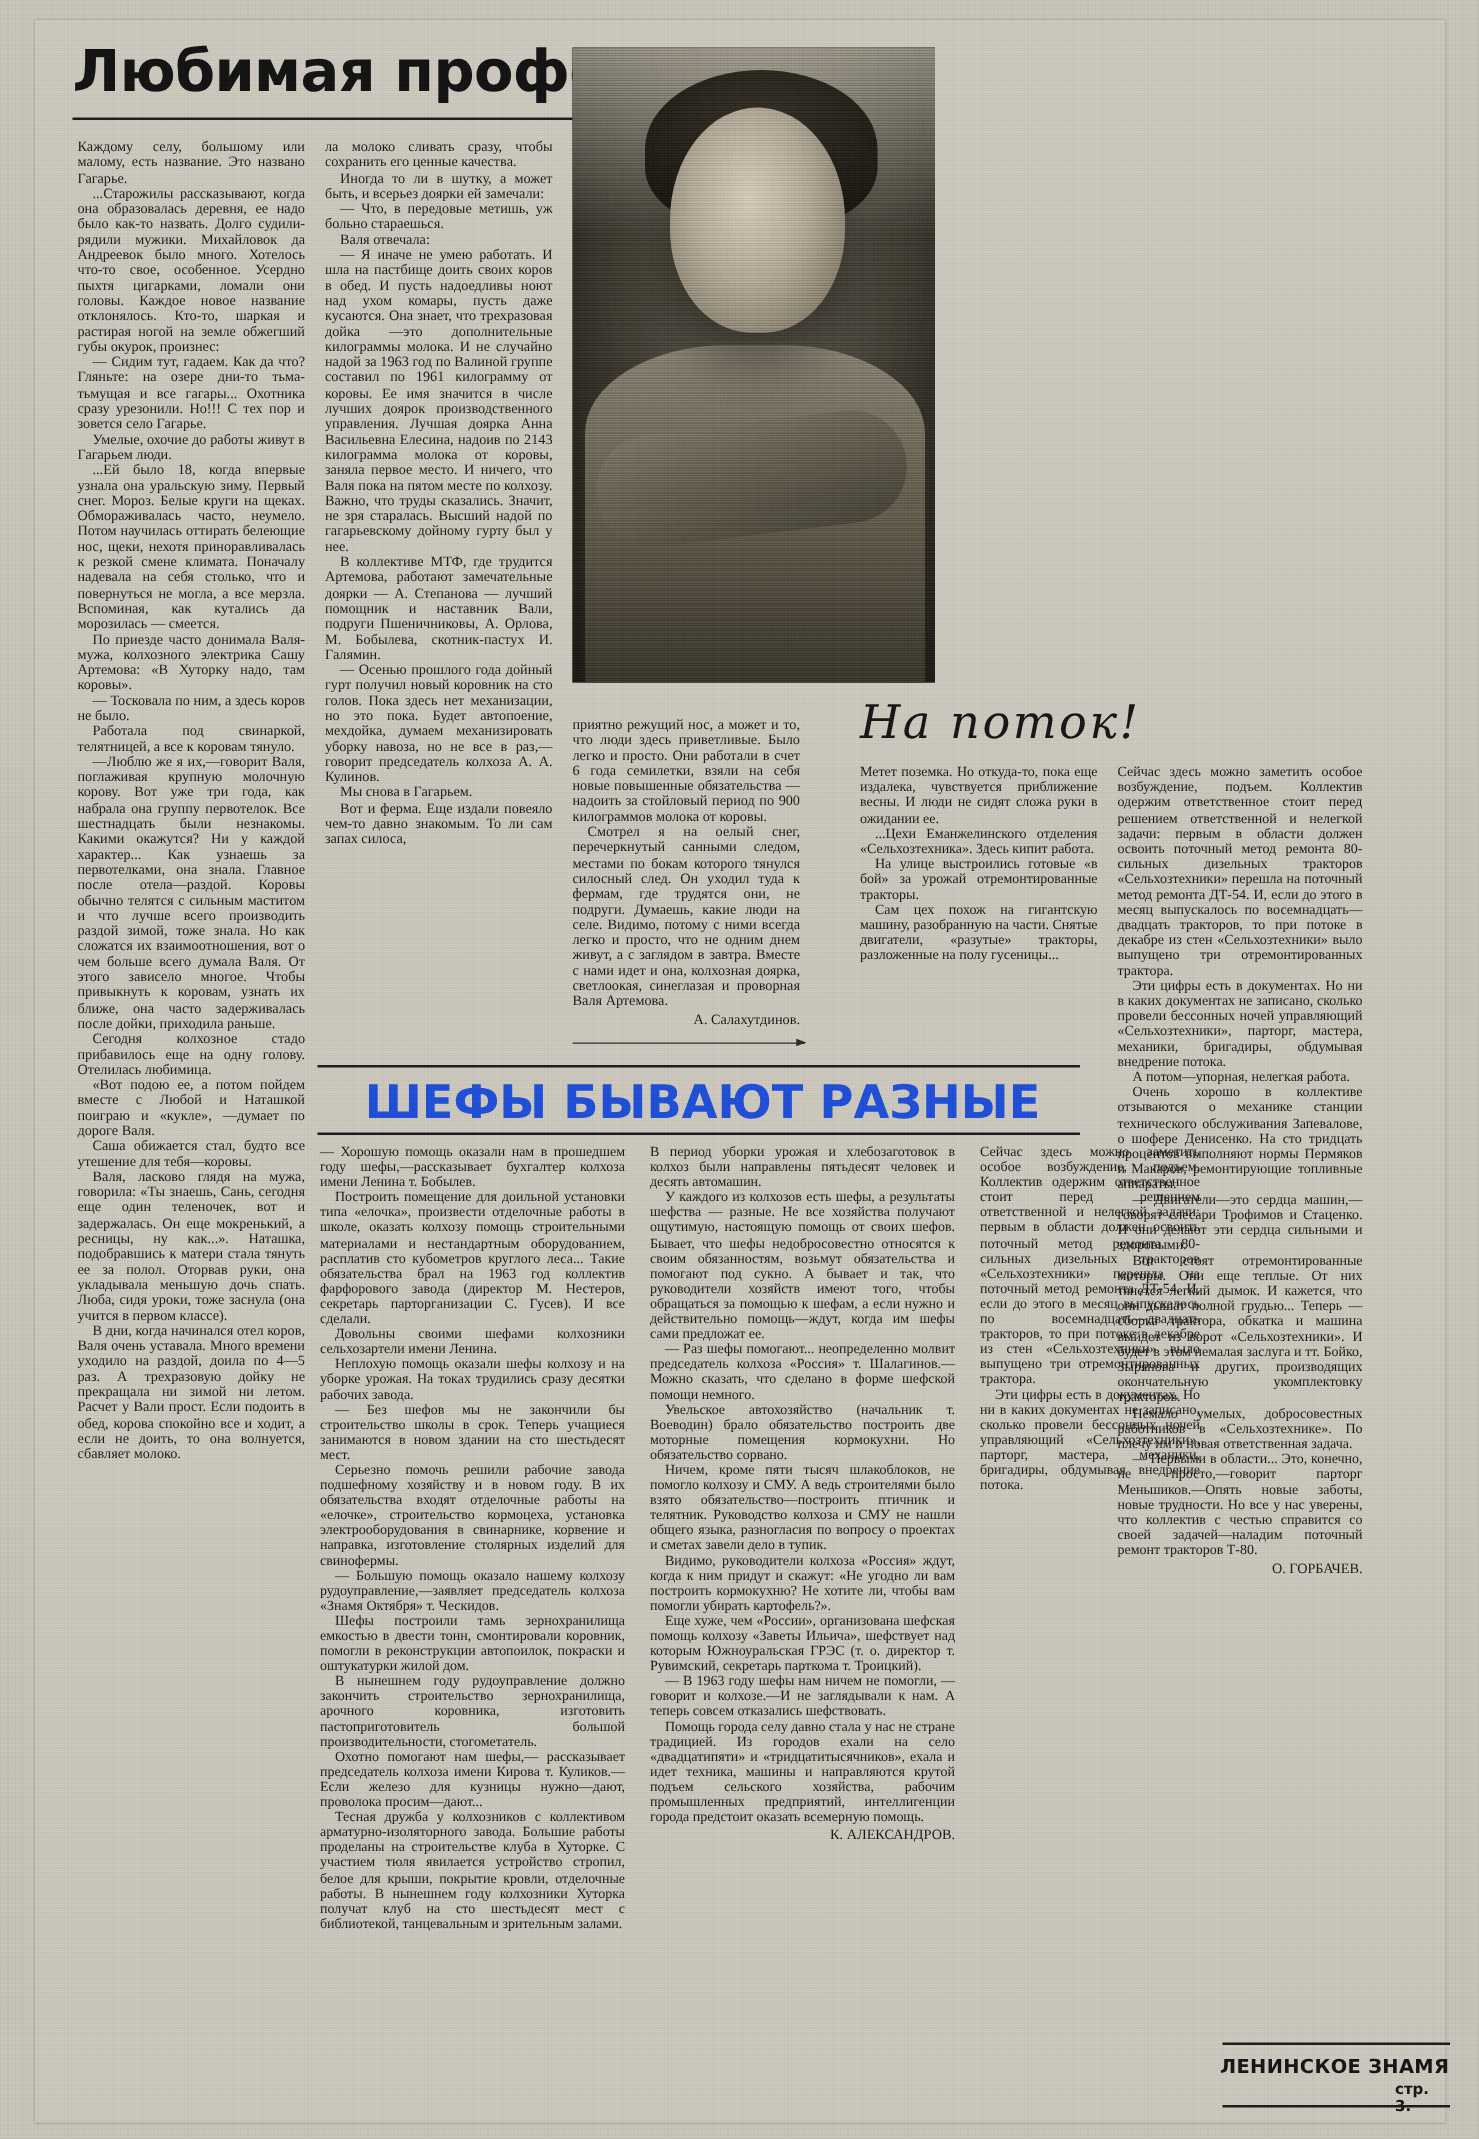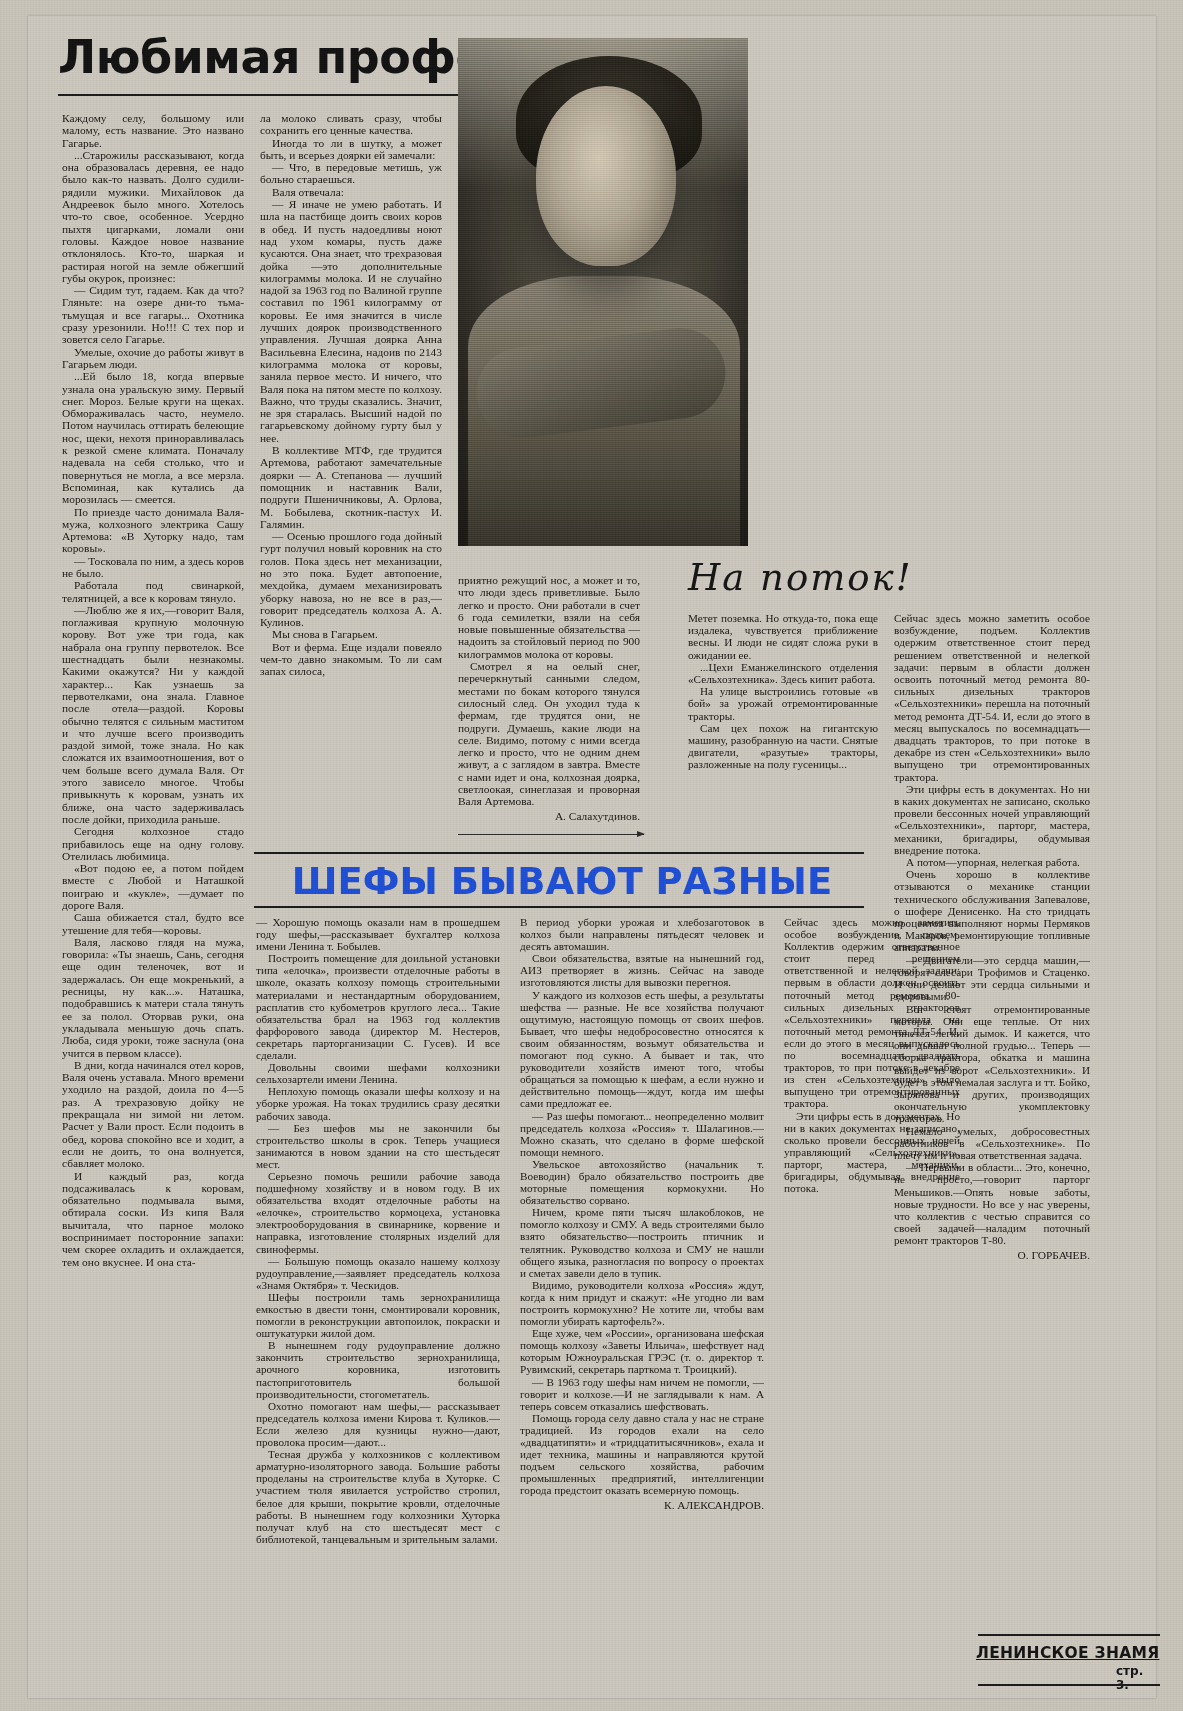--- a/index.html
+++ b/index.html
@@ -219,21 +219,20 @@
   .masthead {
     position: absolute;
     left: 948px;
     top: 1628px;
     width: 190px;
     font-family: "DejaVu Sans", sans-serif;
     font-weight: 700;
     font-size: 15.5px;
     letter-spacing: .3px;
     color: #131313;
-    text-decoration: underline;
   }
   .pagenum {
     position: absolute;
     left: 1088px;
     top: 1648px;
     font-family: "DejaVu Sans", sans-serif;
     font-weight: 700;
     font-size: 12px;
     color: #131313;
   }
@@ -272,21 +271,20 @@
       <p>...Ей было 18, когда впервые узнала она уральскую зиму. Первый снег. Мороз. Белые круги на щеках. Обмораживалась часто, неумело. Потом научилась оттирать белеющие нос, щеки, нехотя приноравливалась к резкой смене климата. Поначалу надевала на себя столько, что и повернуться не могла, а все мерзла. Вспоминая, как кутались да морозилась — смеется.</p>
       <p>По приезде часто донимала Валя-мужа, колхозного электрика Сашу Артемова: «В Хуторку надо, там коровы».</p>
       <p>— Тосковала по ним, а здесь коров не было.</p>
       <p>Работала под свинаркой, телятницей, а все к коровам тянуло.</p>
       <p>—Люблю же я их,—говорит Валя, поглаживая крупную молочную корову. Вот уже три года, как набрала она группу первотелок. Все шестнадцать были незнакомы. Какими окажутся? Ни у каждой характер... Как узнаешь за первотелками, она знала. Главное после отела—раздой. Коровы обычно телятся с сильным маститом и что лучше всего производить раздой зимой, тоже знала. Но как сложатся их взаимоотношения, вот о чем больше всего думала Валя. От этого зависело многое. Чтобы привыкнуть к коровам, узнать их ближе, она часто задерживалась после дойки, приходила раньше.</p>
       <p>Сегодня колхозное стадо прибавилось еще на одну голову. Отелилась любимица.</p>
       <p>«Вот подою ее, а потом пойдем вместе с Любой и Наташкой поиграю и «кукле», —думает по дороге Валя.</p>
       <p>Саша обижается стал, будто все утешение для тебя—коровы.</p>
       <p>Валя, ласково глядя на мужа, говорила: «Ты знаешь, Сань, сегодня еще один теленочек, вот и задержалась. Он еще мокренький, а ресницы, ну как...». Наташка, подобравшись к матери стала тянуть ее за полол. Оторвав руки, она укладывала меньшую дочь спать. Люба, сидя уроки, тоже заснула (она учится в первом классе).</p>
       <p>В дни, когда начинался отел коров, Валя очень уставала. Много времени уходило на раздой, доила по 4—5 раз. А трехразовую дойку не прекращала ни зимой ни летом. Расчет у Вали прост. Если подоить в обед, корова спокойно все и ходит, а если не доить, то она волнуется, сбавляет молоко.</p>
-      <p>И каждый раз, когда подсаживалась к коровам, обязательно подмывала вымя, обтирала соски. Из кипя Валя вычитала, что парное молоко воспринимает посторонние запахи: чем скорее охладить и охлаждается, тем оно вкуснее. И она ста-</p>
     </div>
 
     <div class="col" id="top-col-2">
       <p class="nodent">ла молоко сливать сразу, чтобы сохранить его ценные качества.</p>
       <p>Иногда то ли в шутку, а может быть, и всерьез доярки ей замечали:</p>
       <p>— Что, в передовые метишь, уж больно стараешься.</p>
       <p>Валя отвечала:</p>
       <p>— Я иначе не умею работать. И шла на пастбище доить своих коров в обед. И пусть надоедливы ноют над ухом комары, пусть даже кусаются. Она знает, что трехразовая дойка —это дополнительные килограммы молока. И не случайно надой за 1963 год по Валиной группе составил по 1961 килограмму от коровы. Ее имя значится в числе лучших доярок производственного управления. Лучшая доярка Анна Васильевна Елесина, надоив по 2143 килограмма молока от коровы, заняла первое место. И ничего, что Валя пока на пятом месте по колхозу. Важно, что труды сказались. Значит, не зря старалась. Высший надой по гагарьевскому дойному гурту был у нее.</p>
       <p>В коллективе МТФ, где трудится Артемова, работают замечательные доярки — А. Степанова — лучший помощник и наставник Вали, подруги Пшеничниковы, А. Орлова, М. Бобылева, скотник-пастух И. Галямин.</p>
       <p>— Осенью прошлого года дойный гурт получил новый коровник на сто голов. Пока здесь нет механизации, но это пока. Будет автопоение, мехдойка, думаем механизировать уборку навоза, но не все в раз,— говорит председатель колхоза А. А. Кулинов.</p>
@@ -341,21 +339,20 @@
       <p>Серьезно помочь решили рабочие завода подшефному хозяйству и в новом году. В их обязательства входят отделочные работы на «елочке», строительство кормоцеха, установка электрооборудования в свинарнике, корвение и направка, изготовление столярных изделий для свинофермы.</p>
       <p>— Большую помощь оказало нашему колхозу рудоуправление,—заявляет председатель колхоза «Знамя Октября» т. Ческидов.</p>
       <p>Шефы построили тамь зернохранилища емкостью в двести тонн, смонтировали коровник, помогли в реконструкции автопоилок, покраски и оштукатурки жилой дом.</p>
       <p>В нынешнем году рудоуправление должно закончить строительство зернохранилища, арочного коровника, изготовить пастоприготовитель большой производительности, стогометатель.</p>
       <p>Охотно помогают нам шефы,— рассказывает председатель колхоза имени Кирова т. Куликов.—Если железо для кузницы нужно—дают, проволока просим—дают...</p>
       <p>Тесная дружба у колхозников с коллективом арматурно-изоляторного завода. Большие работы проделаны на строительстве клуба в Хуторке. С участием тюля явилается устройство стропил, белое для крыши, покрытие кровли, отделочные работы. В нынешнем году колхозники Хуторка получат клуб на сто шестьдесят мест с библиотекой, танцевальным и зрительным залами.</p>
     </div>
 
     <div class="col" id="b-col-3">
       <p class="nodent">В период уборки урожая и хлебозаготовок в колхоз были направлены пятьдесят человек и десять автомашин.</p>
-      <p>Свои обязательства, взятые на нынешний год, АИЗ претворяет в жизнь. Сейчас на заводе изготовляются листы для вывозки перегноя.</p>
       <p>У каждого из колхозов есть шефы, а результаты шефства — разные. Не все хозяйства получают ощутимую, настоящую помощь от своих шефов. Бывает, что шефы недобросовестно относятся к своим обязанностям, возьмут обязательства и помогают под сукно. А бывает и так, что руководители хозяйств имеют того, чтобы обращаться за помощью к шефам, а если нужно и действительно помощь—ждут, когда им шефы сами предложат ее.</p>
       <p>— Раз шефы помогают... неопределенно молвит председатель колхоза «Россия» т. Шалагинов.—Можно сказать, что сделано в форме шефской помощи немного.</p>
       <p>Увельское автохозяйство (начальник т. Воеводин) брало обязательство построить две моторные помещения кормокухни. Но обязательство сорвано.</p>
       <p>Ничем, кроме пяти тысяч шлакоблоков, не помогло колхозу и СМУ. А ведь строителями было взято обязательство—построить птичник и телятник. Руководство колхоза и СМУ не нашли общего языка, разногласия по вопросу о проектах и сметах завели дело в тупик.</p>
       <p>Видимо, руководители колхоза «Россия» ждут, когда к ним придут и скажут: «Не угодно ли вам построить кормокухню? Не хотите ли, чтобы вам помогли убирать картофель?».</p>
       <p>Еще хуже, чем «России», организована шефская помощь колхозу «Заветы Ильича», шефствует над которым Южноуральская ГРЭС (т. о. директор т. Рувимский, секретарь парткома т. Троицкий).</p>
       <p>— В 1963 году шефы нам ничем не помогли, — говорит и колхозе.—И не заглядывали к нам. А теперь совсем отказались шефствовать.</p>
       <p>Помощь города селу давно стала у нас не стране традицией. Из городов ехали на село «двадцатипяти» и «тридцатитысячников», ехала и идет техника, машины и направляются крутой подъем сельского хозяйства, рабочим промышленных предприятий, интеллигенции города предстоит оказать всемерную помощь.</p>
       <span class="sign">К. АЛЕКСАНДРОВ.</span>
     </div>

